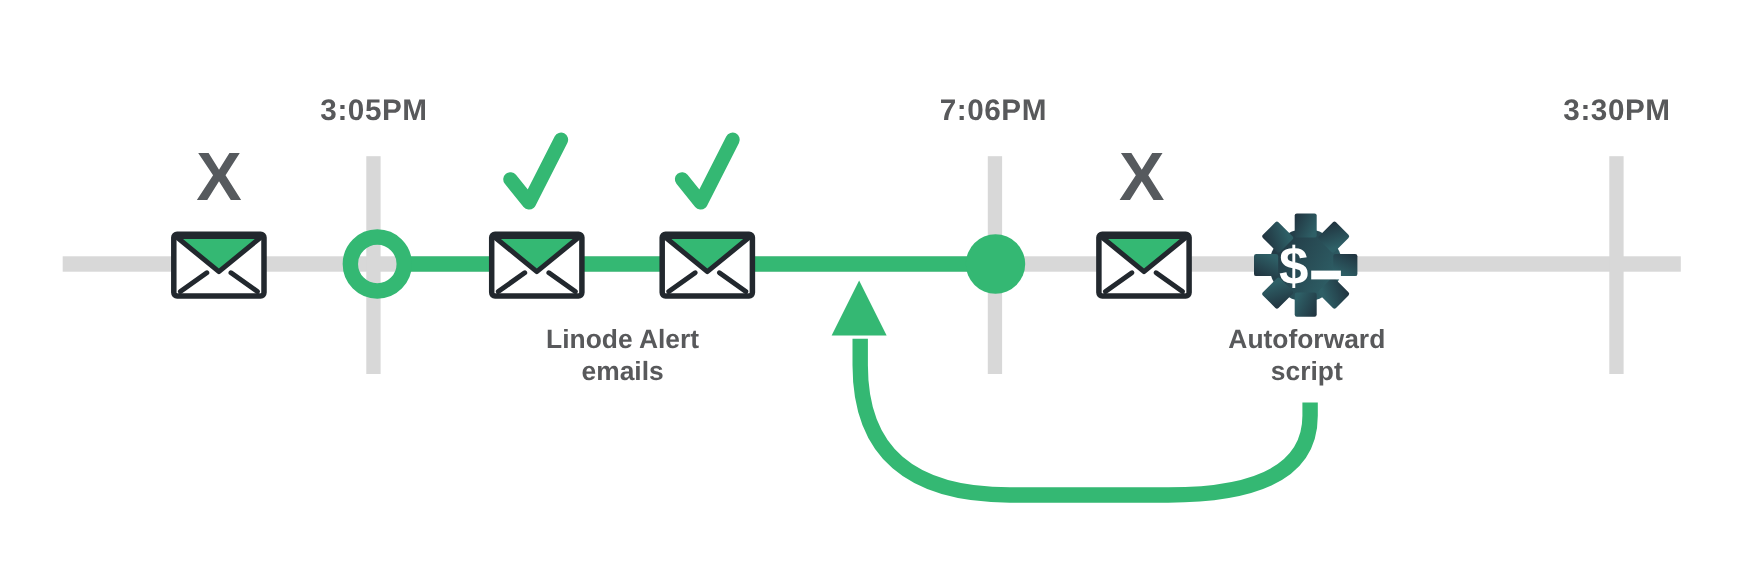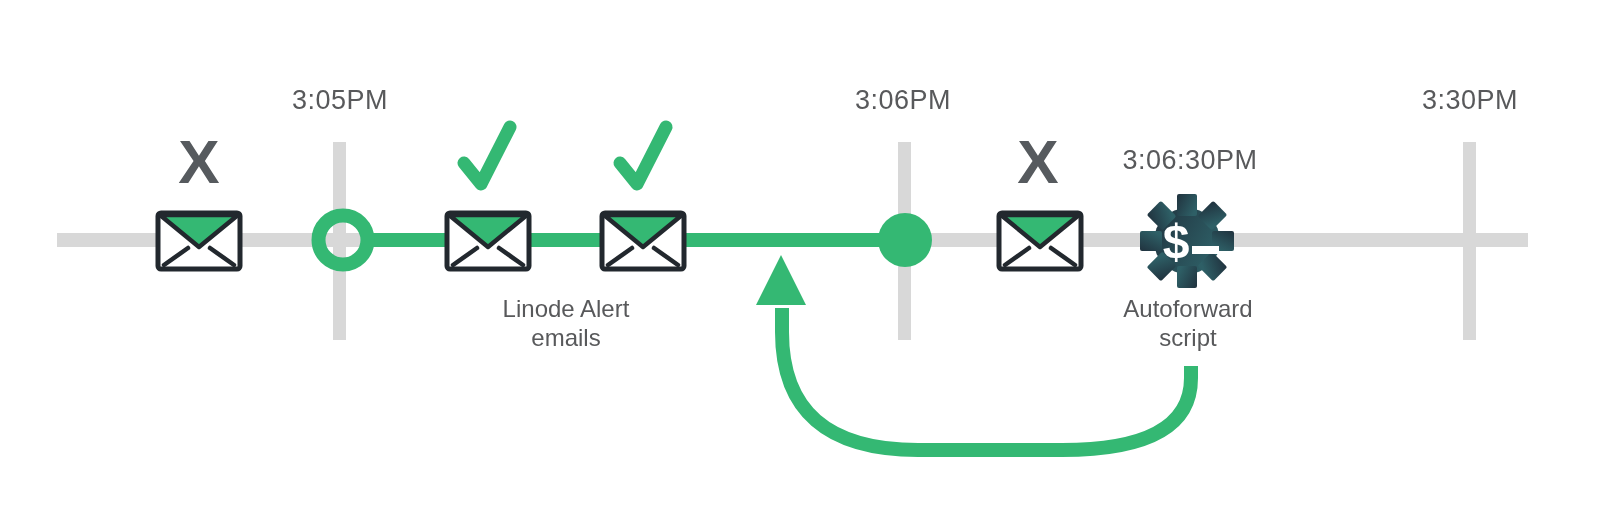--- a/index.html
+++ b/index.html
@@ -7,21 +7,21 @@
     position:relative;
     width:1600px;height:512px;
     background:var(--bg,#ffffff);
     font-family:"Liberation Sans",sans-serif;
     overflow:hidden;
   }
   .canvas svg{position:absolute;left:0;top:0;}
   .lbl{
     position:absolute;
     transform:translateX(-50%);
-    font-weight:normal;
+    font-weight:bold;
     color:var(--text-gray,#58595b);
     white-space:pre-line;
     text-align:center;
   }
   .tick-label{font-size:27px;letter-spacing:0.5px;}
   .caption{font-size:24px;line-height:29px;}
   .x-mark{
     position:absolute;
     transform:translate(-50%,-50%);
     font-weight:bold;
@@ -83,24 +83,23 @@
         <rect x="-10" y="-47" width="20" height="22" rx="2" transform="rotate(225)"></rect>
         <rect x="-10" y="-47" width="20" height="22" rx="2" transform="rotate(270)"></rect>
         <rect x="-10" y="-47" width="20" height="22" rx="2" transform="rotate(315)"></rect>
       </g>
       <text x="-11" y="17" text-anchor="middle" style="fill:var(--white,#fff);font-family:'Liberation Sans',sans-serif;font-weight:bold;font-size:48px">$</text>
       <rect x="5" y="5" width="27" height="8" style="fill:var(--white,#fff)"></rect>
     </g>
   </svg>
 
   <div class="lbl tick-label" style="left:340px;top:85px">3:05PM</div>
-  <div class="lbl tick-label" style="left:903px;top:85px">3:06PM</div>
+  <div class="lbl tick-label" style="left:903px;top:85px">7:06PM</div>
   <div class="lbl tick-label" style="left:1470px;top:85px">3:30PM</div>
 
-  <div class="lbl tick-label" style="left:1190px;top:145px">3:06:30PM</div>
 
   <div class="x-mark" style="left:199px;top:161px">X</div>
   <div class="x-mark" style="left:1038px;top:161px">X</div>
 
   <div class="lbl caption" style="left:566px;top:294px">Linode Alert
 emails</div>
   <div class="lbl caption" style="left:1188px;top:294px">Autoforward
 script</div>
 
 </div>

